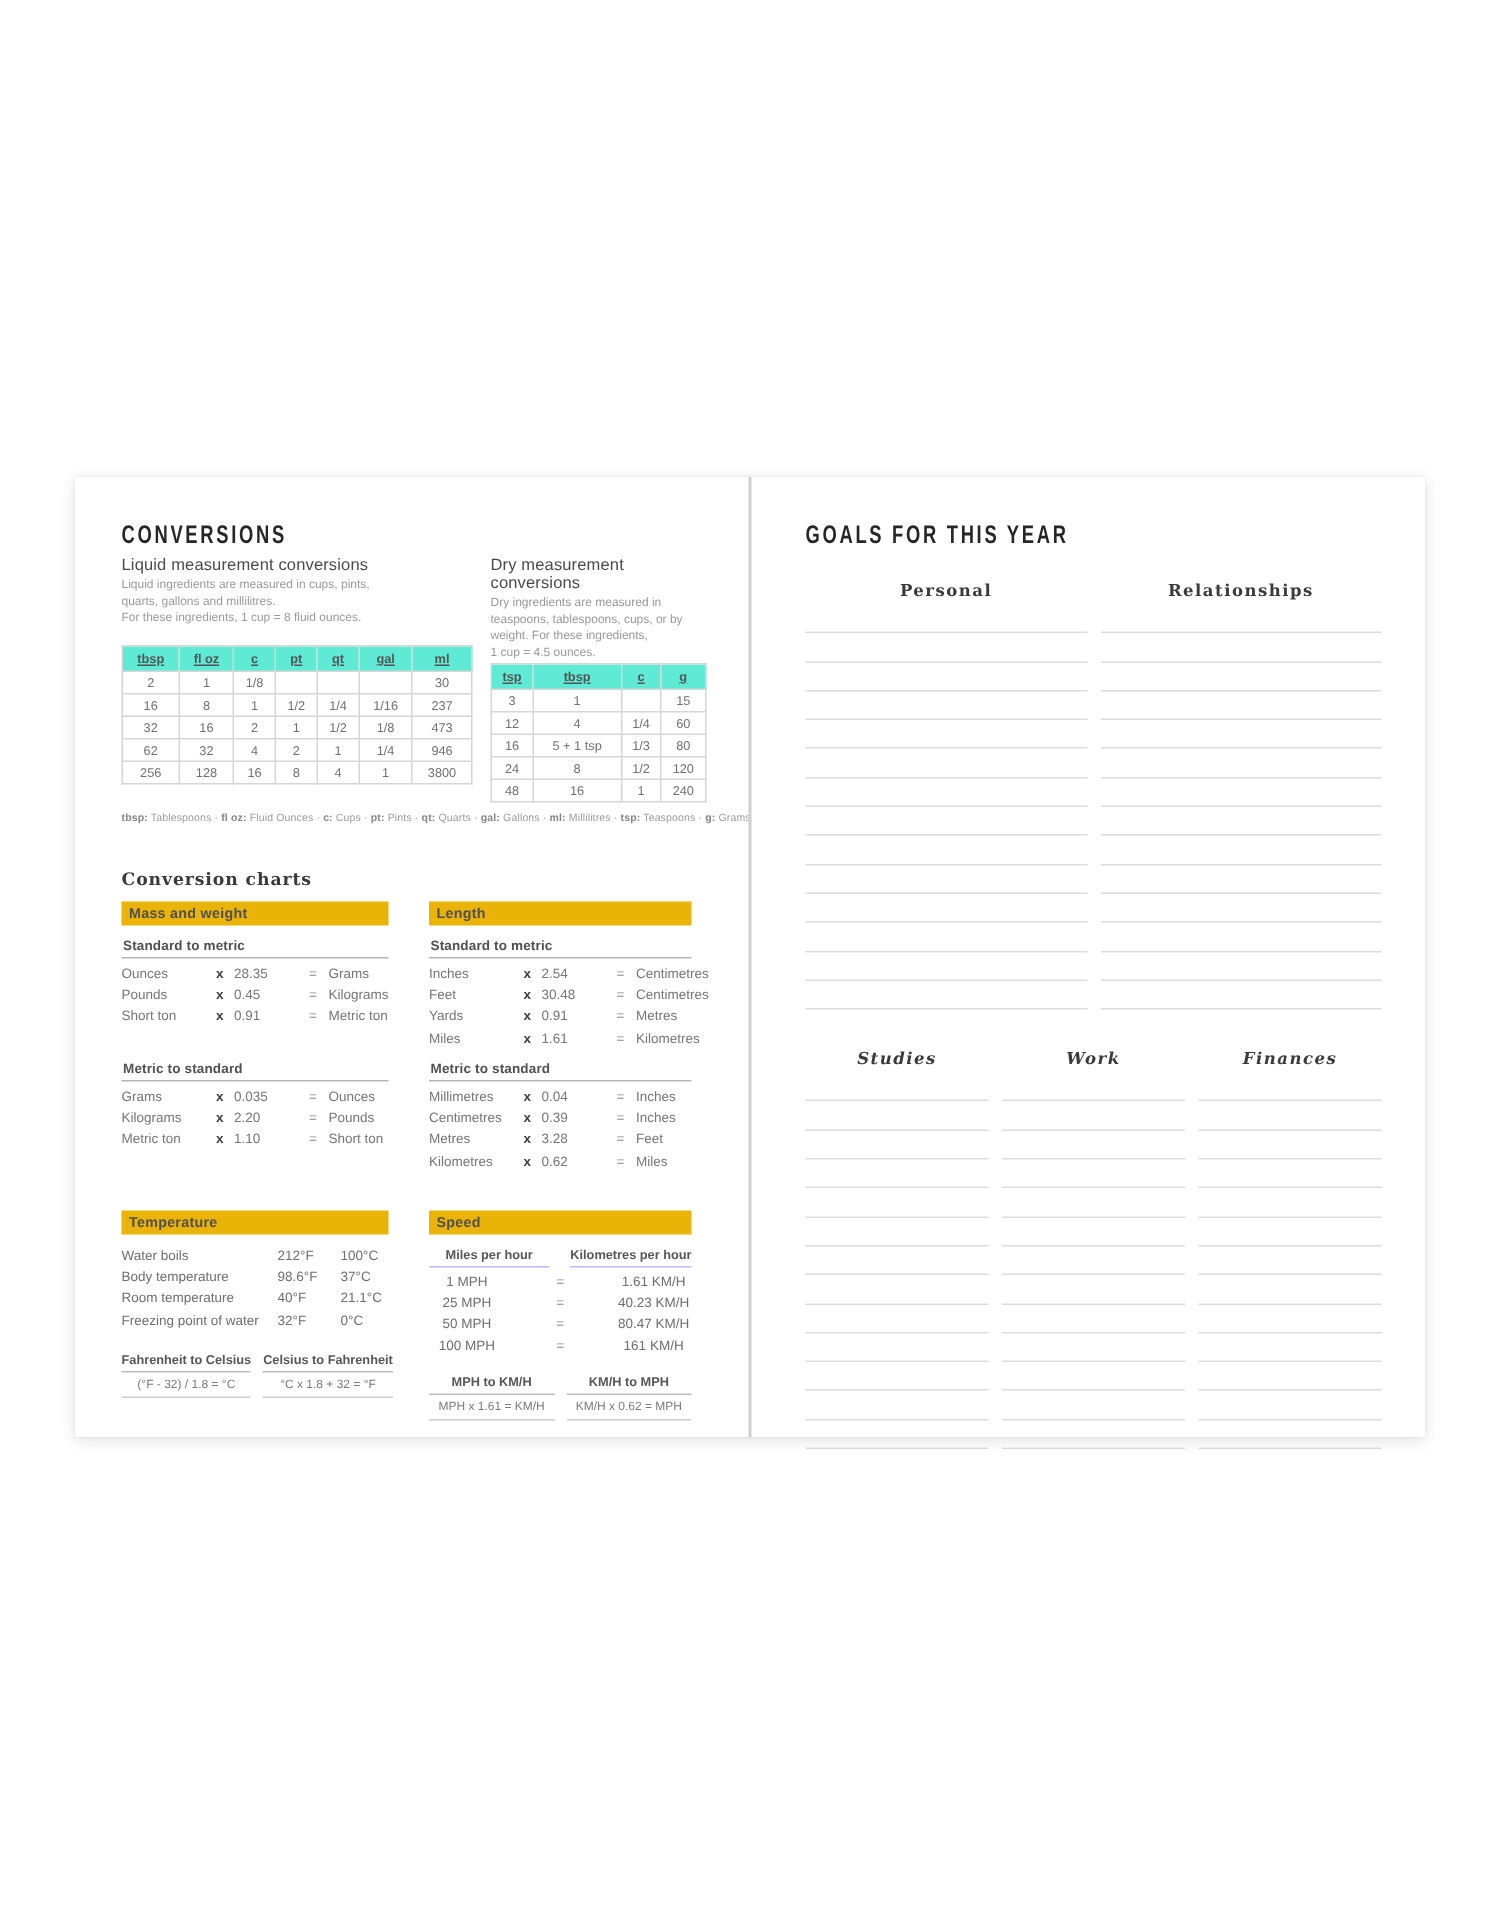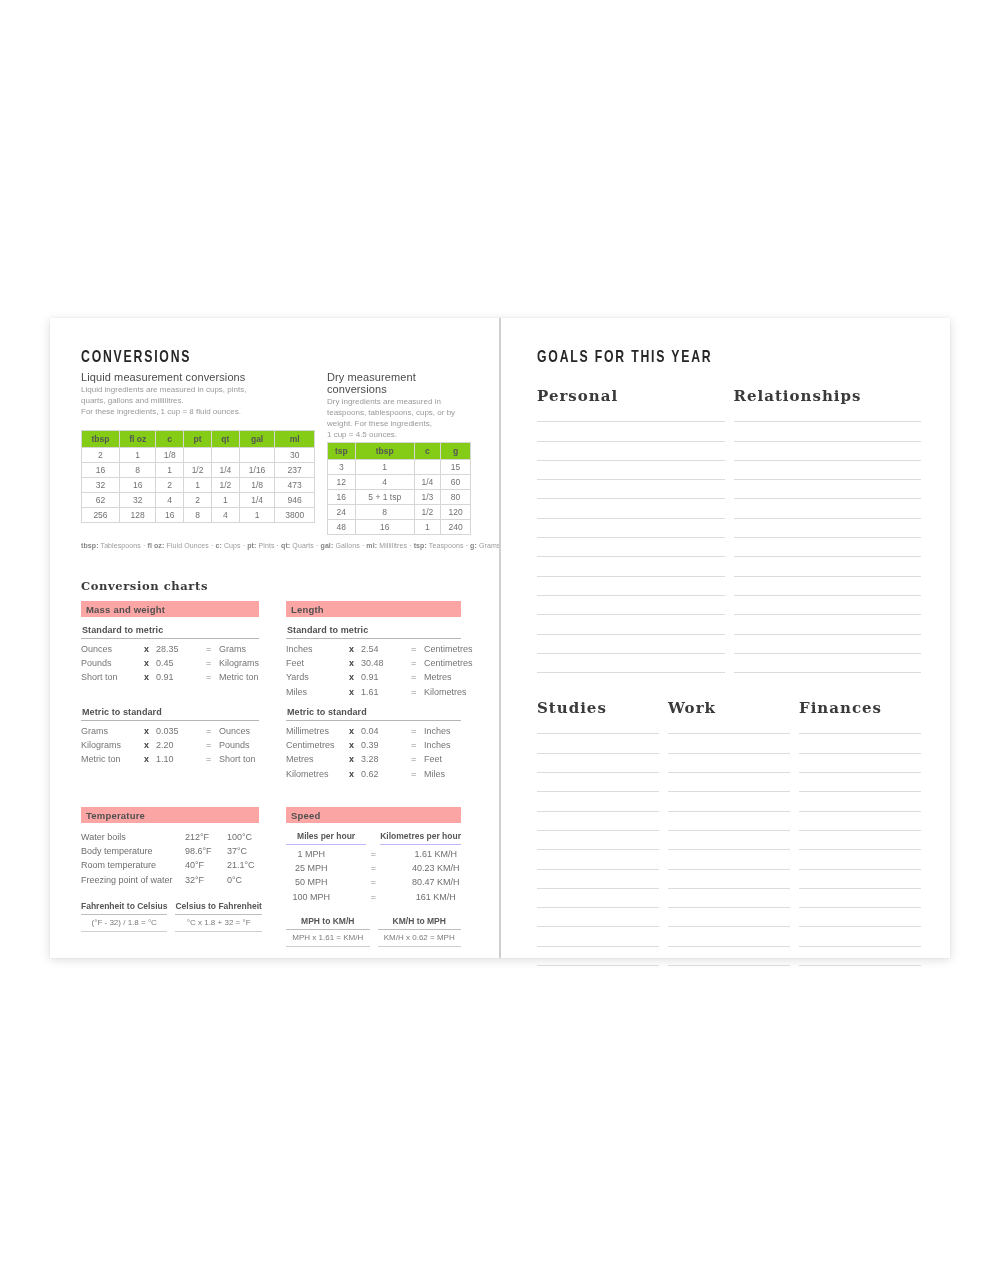--- a/index.html
+++ b/index.html
@@ -31,36 +31,36 @@
   .kitchen-heading{margin-top:19px;}
 
   .kitchen-cols{display:flex;gap:12px;margin-top:4px;}
   .kcol-liquid{width:234px;}
   .kcol-dry{width:144px;}
   .ktitle{margin:0 0 1px 0;font-size:11px;font-weight:400;color:#4a4a4a;letter-spacing:0.1px;}
   .kdesc{font-size:8px;line-height:11px;color:#999;white-space:pre-line;min-height:44px;margin:1px 0 0 0;}
 
   table.ktable{border-collapse:collapse;width:100%;table-layout:auto;margin-top:2px;}
   table.ktable th{
-    background:#84cc16;border:1px solid #d6d6d6;font-size:8.5px;font-weight:700;
-    color:#555;padding:3px 2px;text-align:center;
+    background:#5eead4;border:1px solid #d6d6d6;font-size:8.5px;font-weight:700;
+    color:#555;padding:3px 2px;text-align:center;text-decoration:underline;
   }
   table.ktable td{
     border:1px solid #d6d6d6;font-size:8.5px;color:#707070;padding:2px 2px;
     text-align:center;height:10px;white-space:nowrap;
   }
   .footnote{margin:7px 0 0 0;font-size:7px;color:#9a9a9a;letter-spacing:0.1px;white-space:nowrap;}
   .footnote b{color:#858585;font-weight:700;}
 
   .charts-heading{margin-top:30px;}
   .charts-grid{display:flex;gap:27px;margin-top:8px;}
   .ccol-l{width:178px;}
   .ccol-r{width:175px;}
   .bar{
-    background:#fca5a5;font-size:9.5px;font-weight:700;color:#505050;
+    background:#eab308;font-size:9.5px;font-weight:700;color:#505050;
     padding:2.5px 5px;letter-spacing:0.2px;
   }
   .bar.spaced{margin-top:26px;}
   .subhead{
     font-size:9px;font-weight:700;color:#505050;border-bottom:1px solid #b5b5b5;
     padding:0 0 3px 1px;margin-top:8px;letter-spacing:0.1px;
   }
   .conv-rows{margin-top:3px;min-height:57px;}
   .conv-row{display:flex;align-items:center;height:14.2px;font-size:9px;color:#757575;}
   .conv-row .cl{flex:0 0 63px;}
@@ -84,25 +84,25 @@
   .speed-head-row .sh{flex:1;text-align:center;font-size:8.5px;font-weight:700;color:#565656;padding-bottom:3px;border-bottom:1px solid #c4b5fd;white-space:nowrap;}
   .speed-head-row .shsp{width:14px;}
   .speed-rows{margin-top:2px;}
   .speed-row{display:flex;align-items:center;height:14.2px;font-size:9px;color:#6e6e6e;gap:30px;}
   .speed-row .sv{flex:1;text-align:center;}
   .speed-row .se{width:14px;text-align:center;color:#8a8a8a;}
   .mini.tight{margin-top:12px;}
 
   .goals-grid{margin-top:20px;}
   .goals-row{display:flex;gap:9px;}
-  .goals-row + .goals-row{margin-top:26px;}
+  .goals-row + .goals-row{margin-top:26px;font-style:italic;}
   .goal-col{flex:1;min-width:0;}
   .goal-head{
-    font-family:"DejaVu Serif",serif;font-size:15px;letter-spacing:1px;font-weight:600;
-    color:#3a3a3a;height:16px;white-space:nowrap;
+    font-family:"DejaVu Serif",serif;font-size:11px;letter-spacing:1px;font-weight:600;
+    text-align:center;color:#3a3a3a;height:16px;white-space:nowrap;
   }
   .rule{height:18.3px;border-bottom:1px solid #dcdcdc;}
 </style>
 </head>
 <body>
 
 <div class="spread">
 
   <div class="page left">
     <h1 class="page-title">CONVERSIONS</h1>

